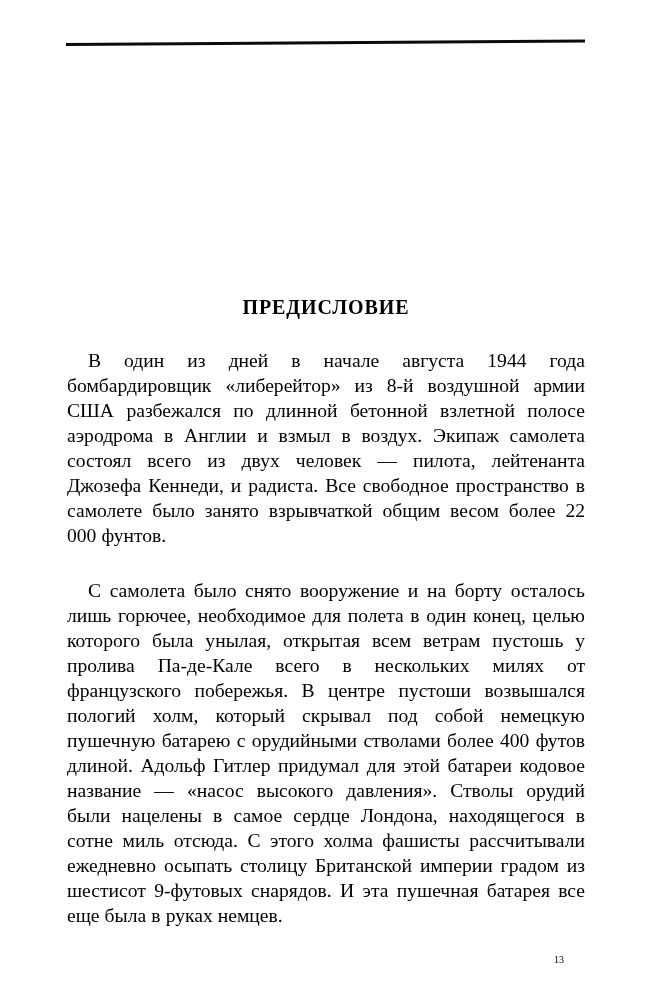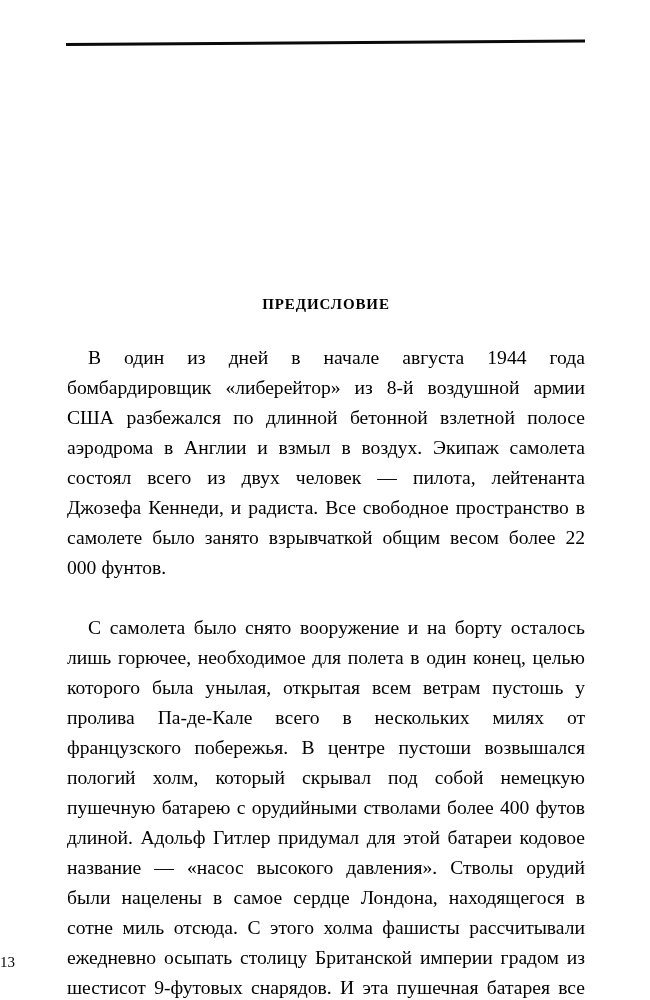--- a/index.html
+++ b/index.html
@@ -48,30 +48,30 @@
   
   .text-column {
     position: absolute;
     left: 67px;
     top: 296px;
     width: 518px;
   }
 
   .section-heading {
     font-weight: bold;
-    font-size: 15px;
+    font-size: 20px;
     letter-spacing: 0.9px;
     text-align: center;
     margin: 0 0 30px 0;
     line-height: 1.1;
   }
 
   .body-paragraph {
     font-size: 19.6px;
-    line-height: 30px;
+    line-height: 25px;
     text-align: justify;
     text-justify: inter-word;
     margin: 0;
     text-indent: 21px;
     word-spacing: 0.2px;
   }
 
   .body-paragraph + .body-paragraph {
     margin-top: 0;
   }
@@ -81,22 +81,22 @@
     text-align-last: left;
     margin-top: 30px;
   }
 
   
   .folio {
     position: absolute;
     left: 0;
     top: 955px;
     width: 564px;
-    text-align: left;
-    font-size: 15px;
+    text-align: right;
+    font-size: 10px;
     line-height: 1;
   }
 </style>
 </head>
 <body>
 
 <div class="page">
 
   <div class="top-rule-wrap">
     <div class="top-rule"></div>

